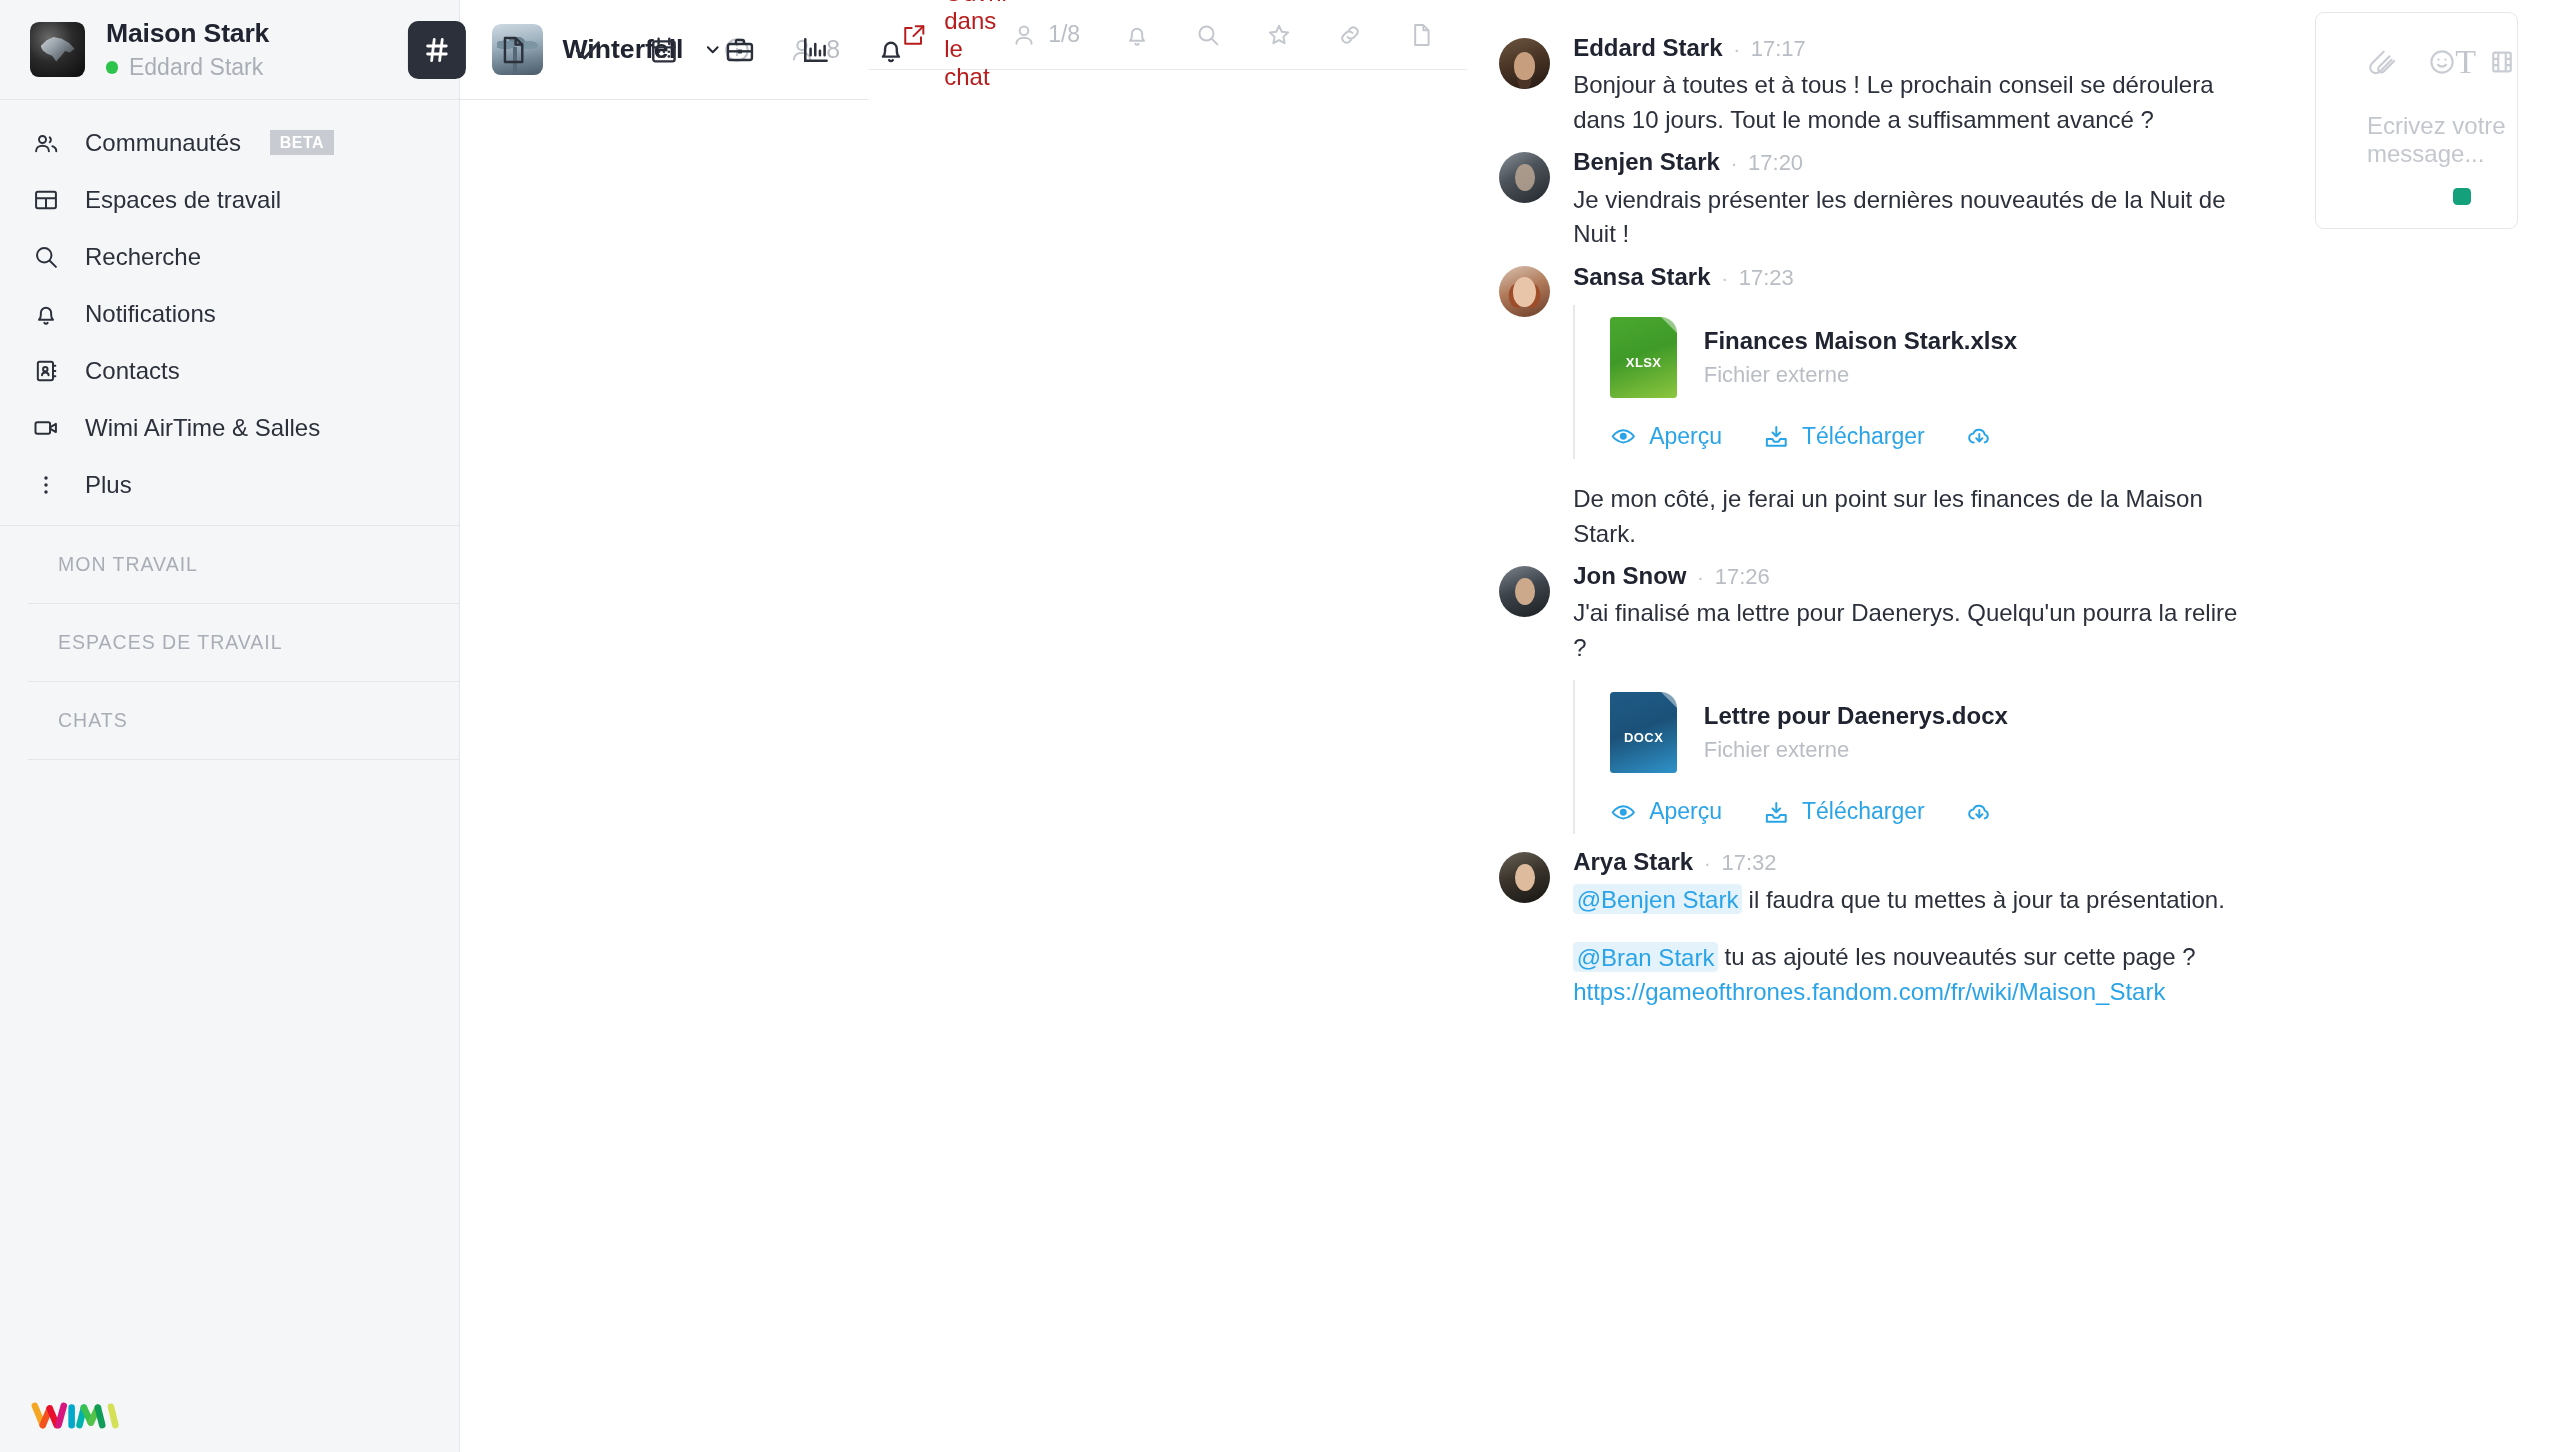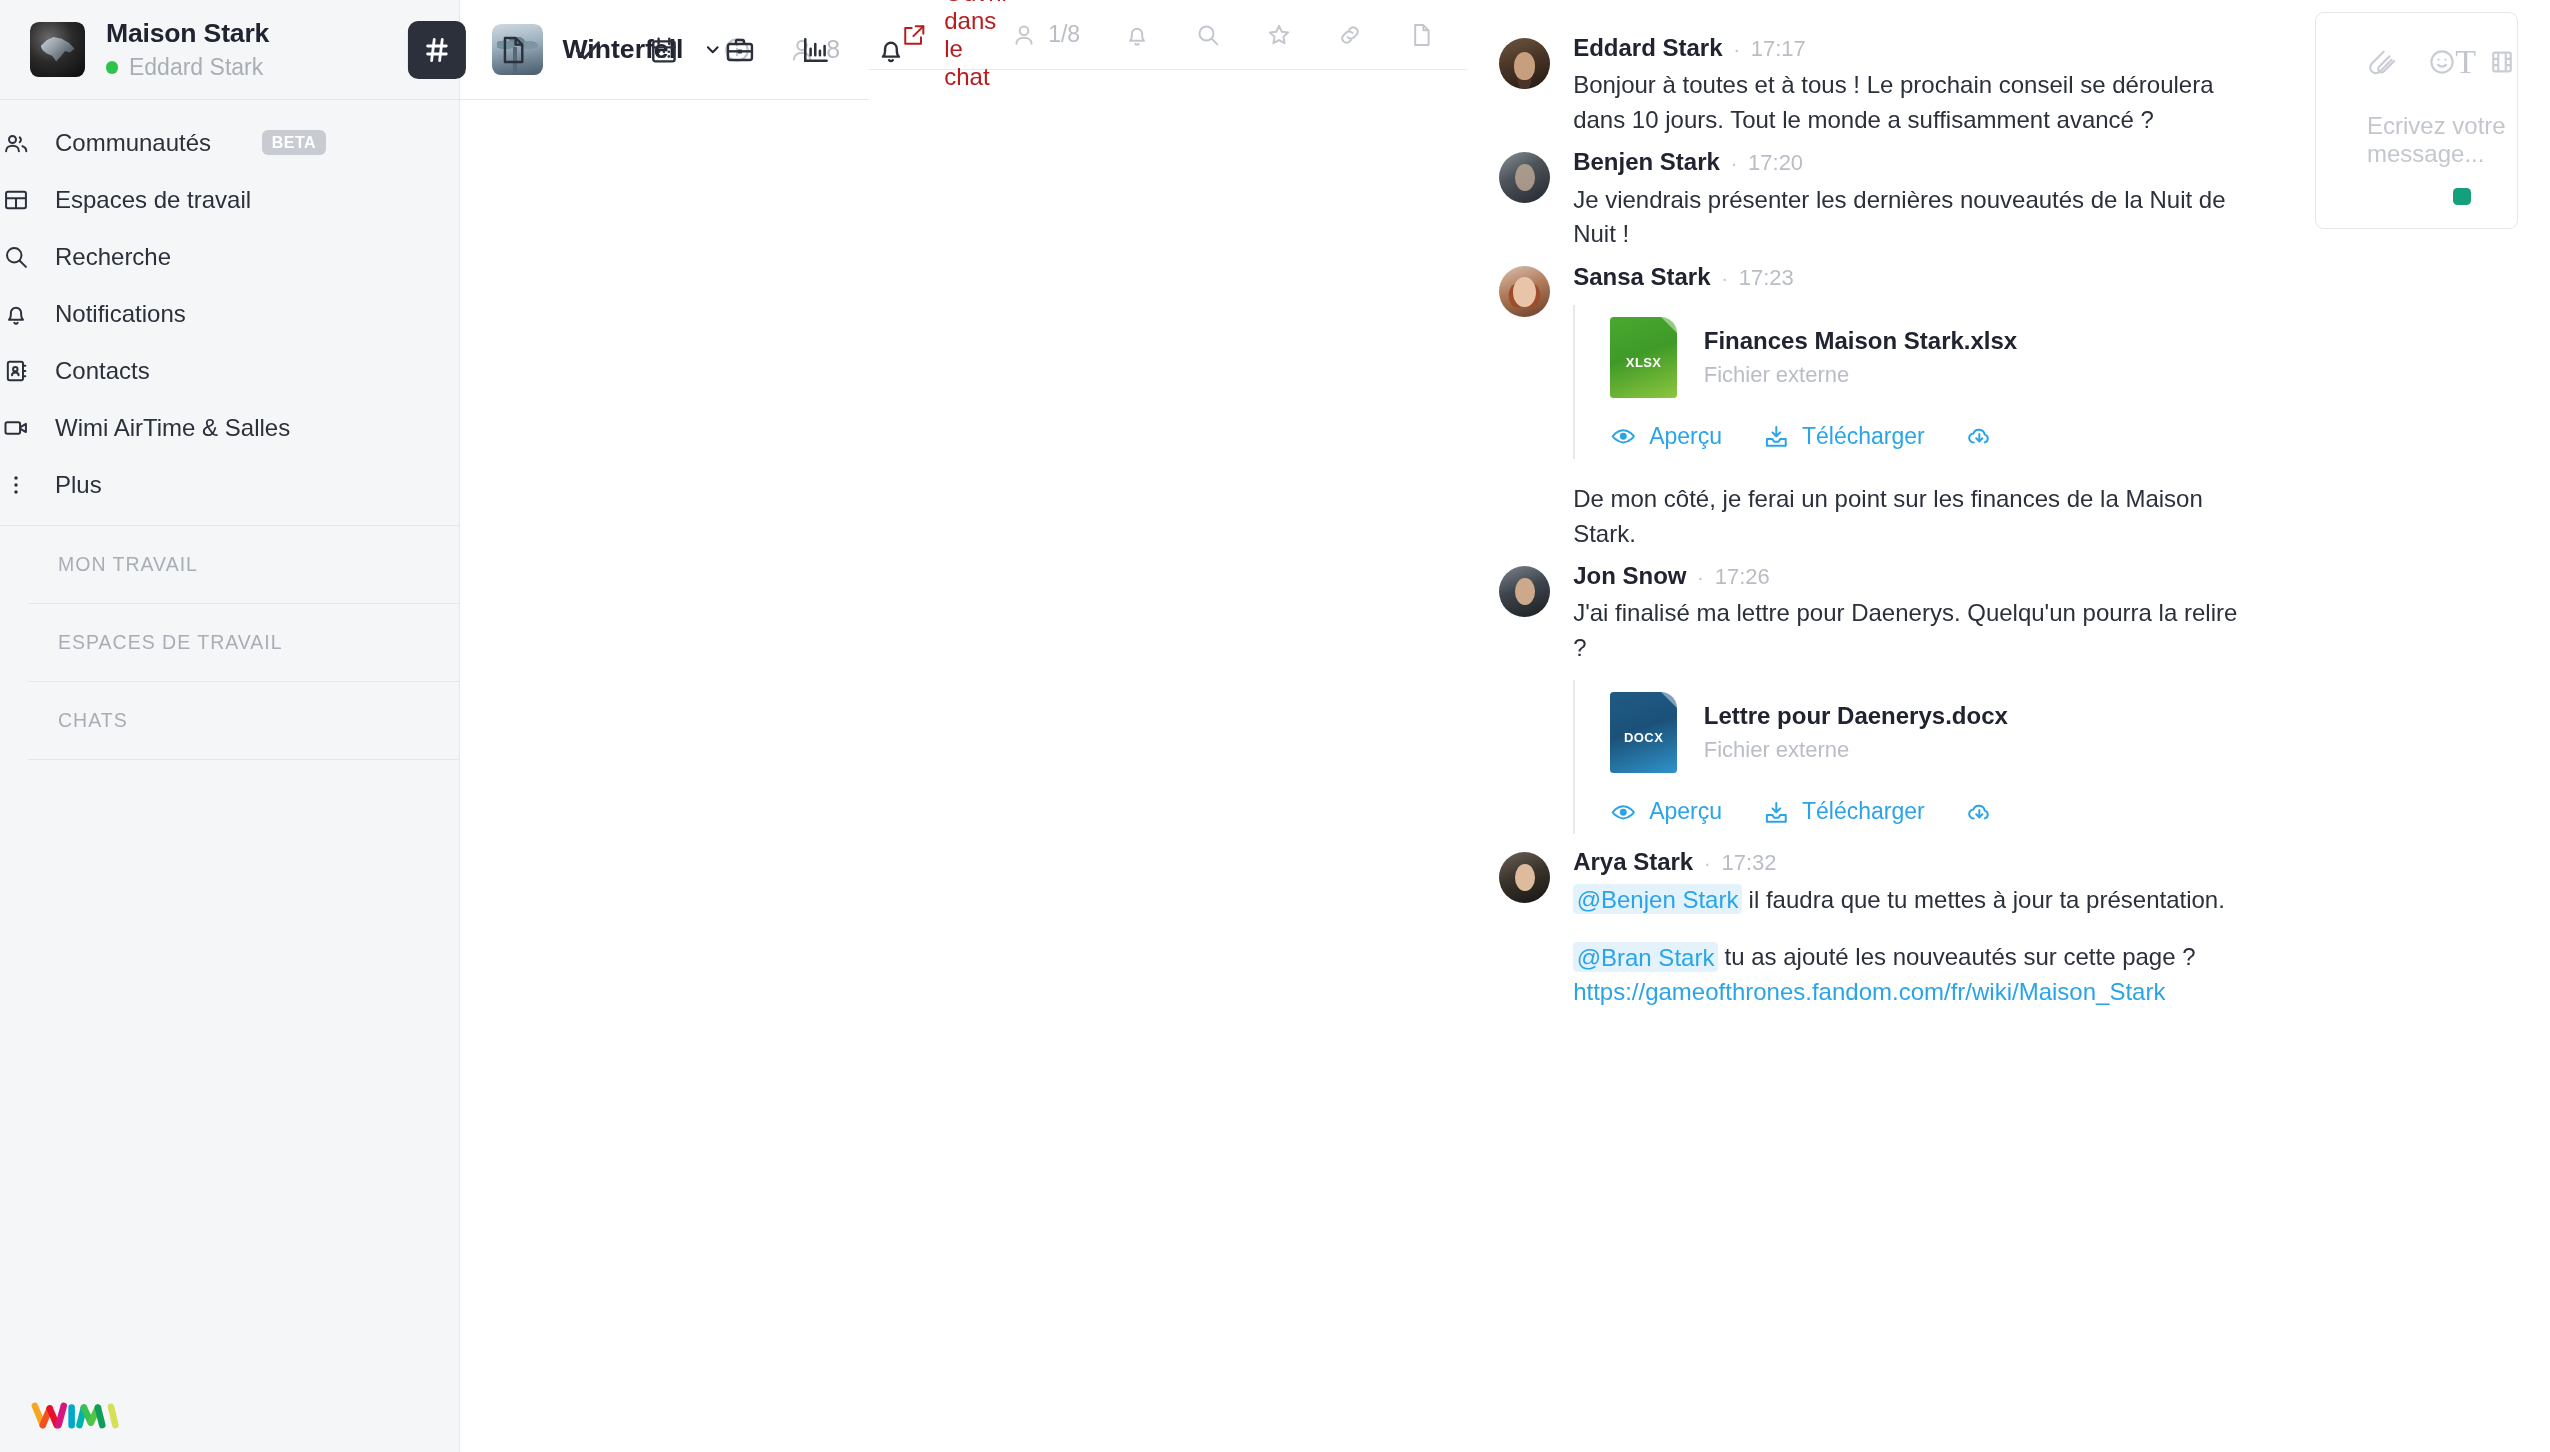--- a/index.html
+++ b/index.html
@@ -40,29 +40,29 @@
   }
   .ws-meta { display: flex; flex-direction: column; gap: 5.3px; }
   .ws-title { font-size: 26.6px; font-weight: 700; color: #202430; letter-spacing: -0.2px; }
   .ws-user { display: flex; align-items: center; gap: 10.6px; }
   .dot-online { width: 12.4px; height: 12.4px; border-radius: 50%; background: #2ec44b; flex: 0 0 12.4px; }
   .ws-username { font-size: 23px; color: #a9aeb6; }
 
   .nav { padding: 14px 0 12.4px 0; border-bottom: 0.9px solid #e4e6ea; }
   .nav-item {
     display: flex; align-items: center; gap: 23px;
-    height: 57px; cursor: pointer;
+    height: 57px; padding-left: 30px; cursor: pointer;
   }
   .nav-ico { width: 32px; height: 32px; flex: 0 0 32px; display: flex; align-items: center; justify-content: center; color: #2b303b; }
   .nav-ico svg { width: 28px; height: 28px; display: block; }
   .nav-label { font-size: 24px; color: #2b303b; }
   .badge-beta {
-    margin-left: 28px; background: #c8cbd1; color: #ffffff;
+    margin-left: 6px; background: #c8cbd1; color: #ffffff;
     font-size: 16px; font-weight: 700; letter-spacing: 0.5px;
-    padding: 4.4px 9.7px 3.5px; border-radius: 6px;
+    padding: 4.4px 9.7px 3.5px; border-radius: 0;
   }
 
   .section {
     height: 78px; display: flex; align-items: center;
     padding-left: 30px; border-bottom: 0.9px solid #e4e6ea;
     font-size: 19.5px; letter-spacing: 1px; color: #a9aeb6; font-weight: 400;
     cursor: pointer;
     margin-left: 28px;
   }
   .logo-wrap { position: absolute; left: 30px; bottom: 19.5px; }

